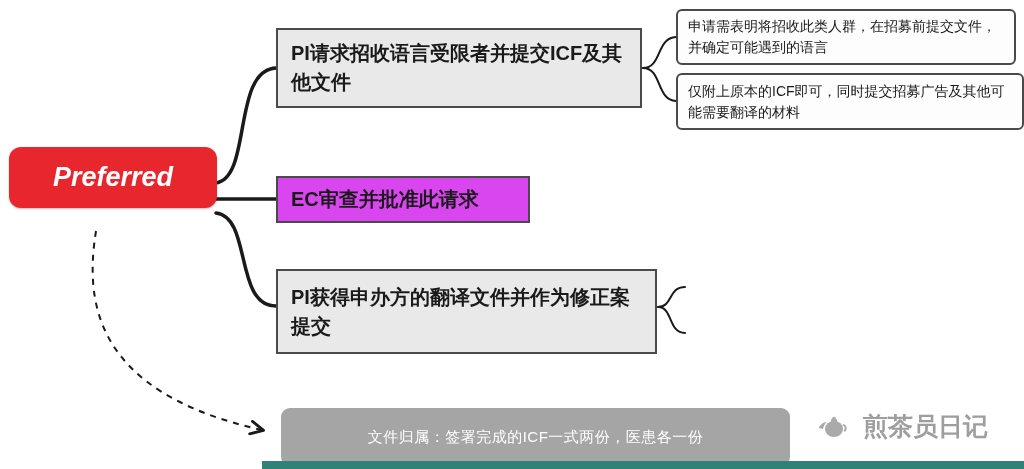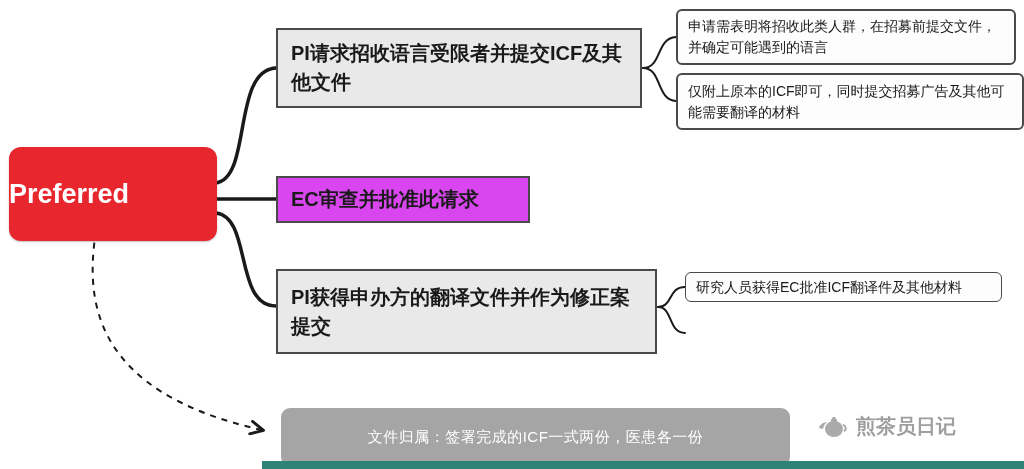--- a/index.html
+++ b/index.html
@@ -11,26 +11,27 @@
     font-family:"Liberation Sans","DejaVu Sans",sans-serif;
   }
   svg.connectors{position:absolute;left:0;top:0;pointer-events:none;}
   .node{
     position:absolute;
     box-sizing:border-box;
     display:flex;align-items:center;
     color:#1a1a1a;
   }
   .root-node{
-    left:9px;top:147px;width:208px;height:94px;
+    left:9px;top:147px;width:208px;height:61px;
     background:var(--accent-red,#e8262d);
     border-radius:12px;
-    justify-content:flex-start;
+    justify-content:center;
     color:#fff;font-size:27px;font-weight:bold;
     box-shadow:0 1px 2px rgba(0,0,0,.25);
+    font-style:italic;
   }
   .step{
     background:var(--node-fill,#e9e9e9);
     border:2px solid var(--node-border,#4a4a4a);
     border-radius:0;
     font-size:20px;font-weight:600;
     line-height:1.45;
     padding:8px 13px;
   }
   .step1{left:276px;top:28px;width:366px;height:80px;}
@@ -57,23 +58,23 @@
     letter-spacing:.5px;
   }
   .bottom-bar{
     position:absolute;
     left:262px;top:461px;width:762px;height:8px;
     background:var(--bottom-bar,#2e8376);
   }
   .watermark{
     position:absolute;
     left:818px;top:410px;width:190px;height:32px;
-    display:flex;align-items:center;gap:8px;
+    display:flex;align-items:center;gap:15px;
     color:var(--watermark-gray,#9e9e9e);
-    font-size:20px;font-weight:600;
+    font-size:25px;font-weight:600;
   }
   .watermark svg{display:block;}
 </style>
 </head>
 <body>
 
 <div class="canvas">
 
   <svg class="connectors" width="1024" height="469" viewBox="0 0 1024 469">
     <defs>
@@ -112,23 +113,20 @@
   </div>
 
   <div class="node step step2">
     <span>EC审查并批准此请求</span>
   </div>
 
   <div class="node step step3">
     <span>PI获得申办方的翻译文件并作为修正案提交</span>
   </div>
 
-  <div class="node note note3a">
-    <span>研究人员获得EC批准ICF翻译件及其他材料</span>
-  </div>
 
 
   <div class="node footer-node">
     <span>文件归属：签署完成的ICF一式两份，医患各一份</span>
   </div>
 
   <div class="watermark">
     <span>
       <svg width="30" height="26" viewBox="0 0 30 26">
         <g fill="#aaaaaa">

